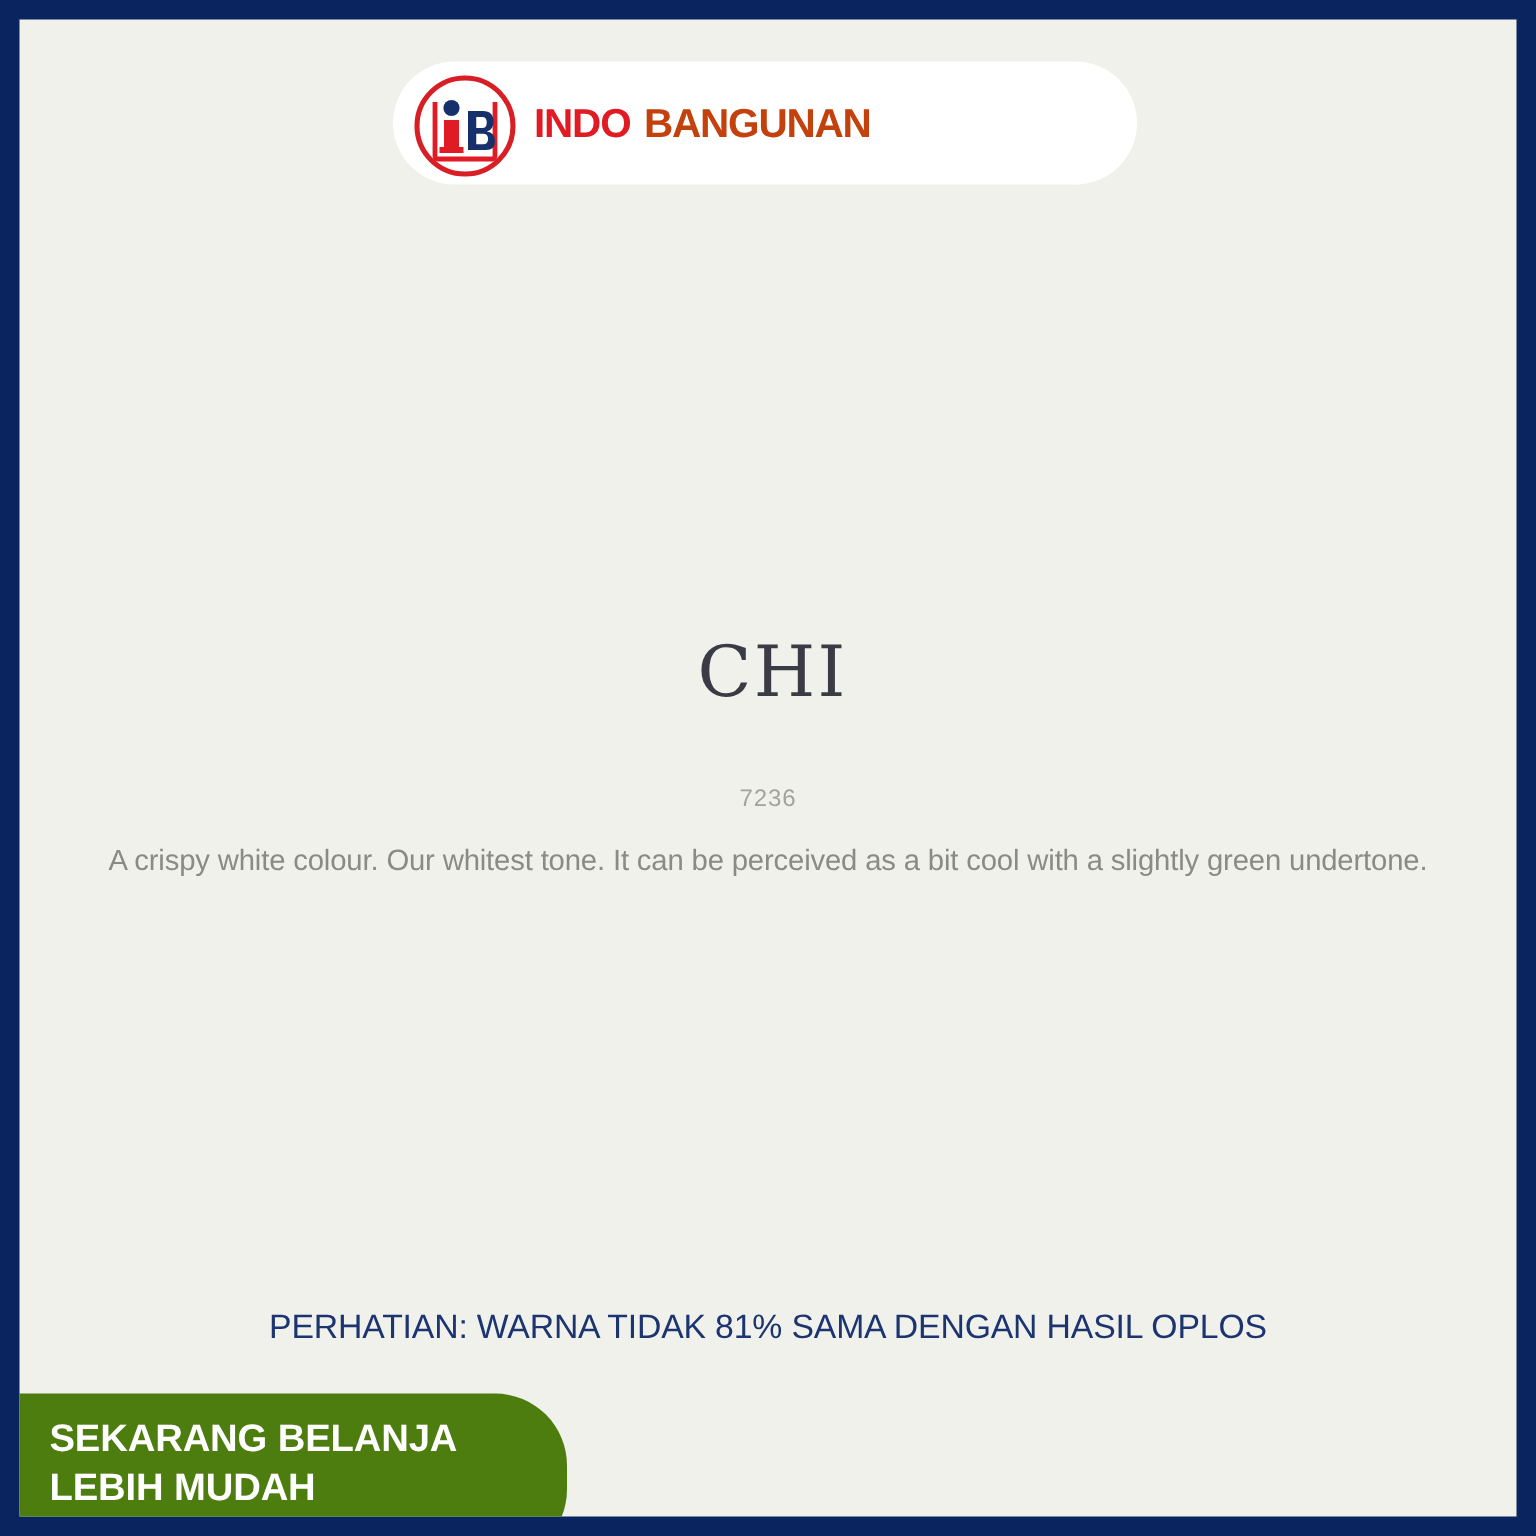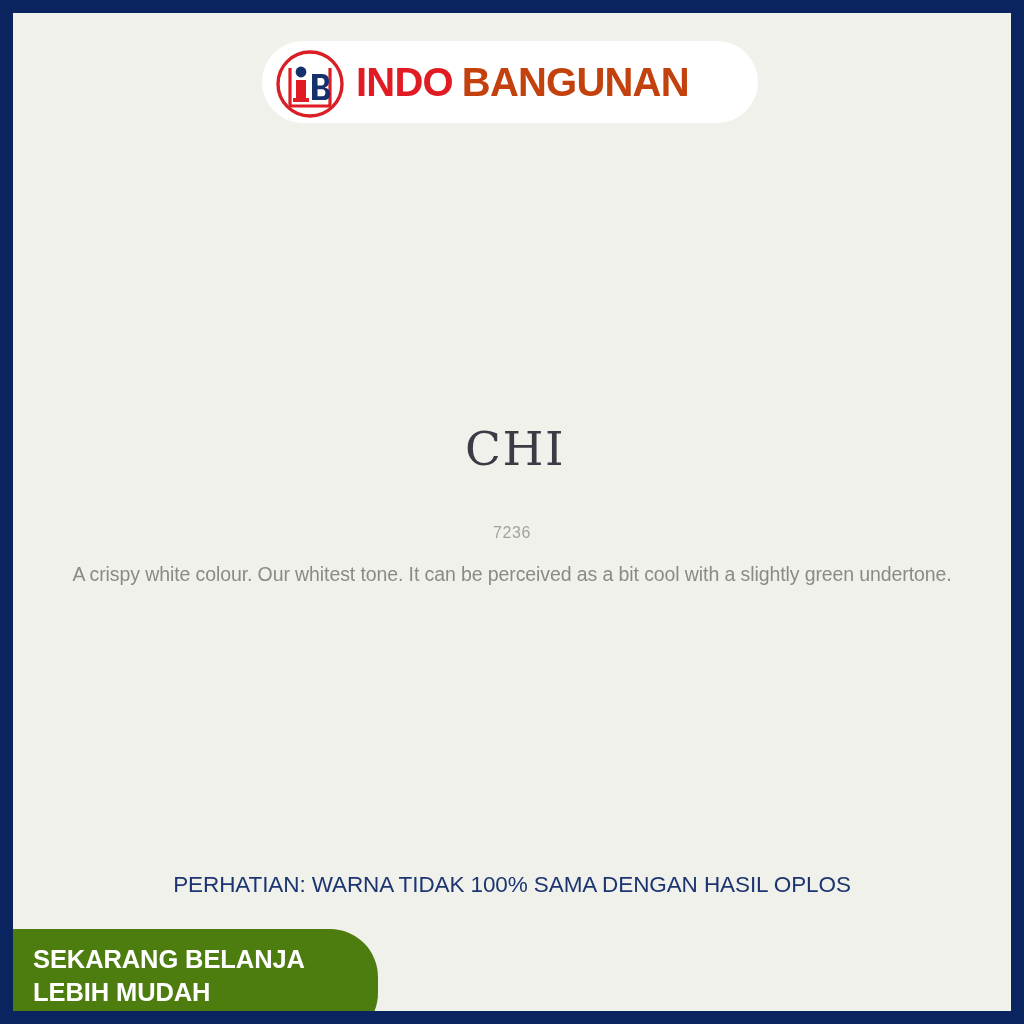--- a/index.html
+++ b/index.html
@@ -54,21 +54,21 @@
     height: 72px;
     flex: 0 0 auto;
     margin-top: 4px;
   }
   #emblem svg { display: block; }
 
   #wordmark {
     margin-left: 10px;
     font-family: "Liberation Sans", sans-serif;
     font-weight: 700;
-    font-size: 40px;
+    font-size: 27px;
     letter-spacing: -0.8px;
     white-space: nowrap;
     line-height: 1;
     display: flex;
     align-items: baseline;
   }
   .wm-indo {
     color: #e01b24;
   }
   .wm-bangunan {
@@ -177,21 +177,21 @@
         <span class="wm-indo">INDO</span>
         <span class="wm-bangunan">BANGUNAN</span>
       </div>
 
     </div>
 
     <div id="color-name">CHI</div>
     <div id="color-code">7236</div>
     <div id="color-description">A crispy white colour. Our whitest tone. It can be perceived as a bit cool with a slightly green undertone.</div>
 
-    <div id="warning-note">PERHATIAN: WARNA TIDAK 100% SAMA DENGAN HASIL OPLOS</div>
+    <div id="warning-note">PERHATIAN: WARNA TIDAK 81% SAMA DENGAN HASIL OPLOS</div>
 
     <div id="promo-banner">
       <div class="promo-line">SEKARANG BELANJA</div>
       <div class="promo-line">LEBIH MUDAH</div>
     </div>
 
   </div>
 </div>
 
 </body></html>

